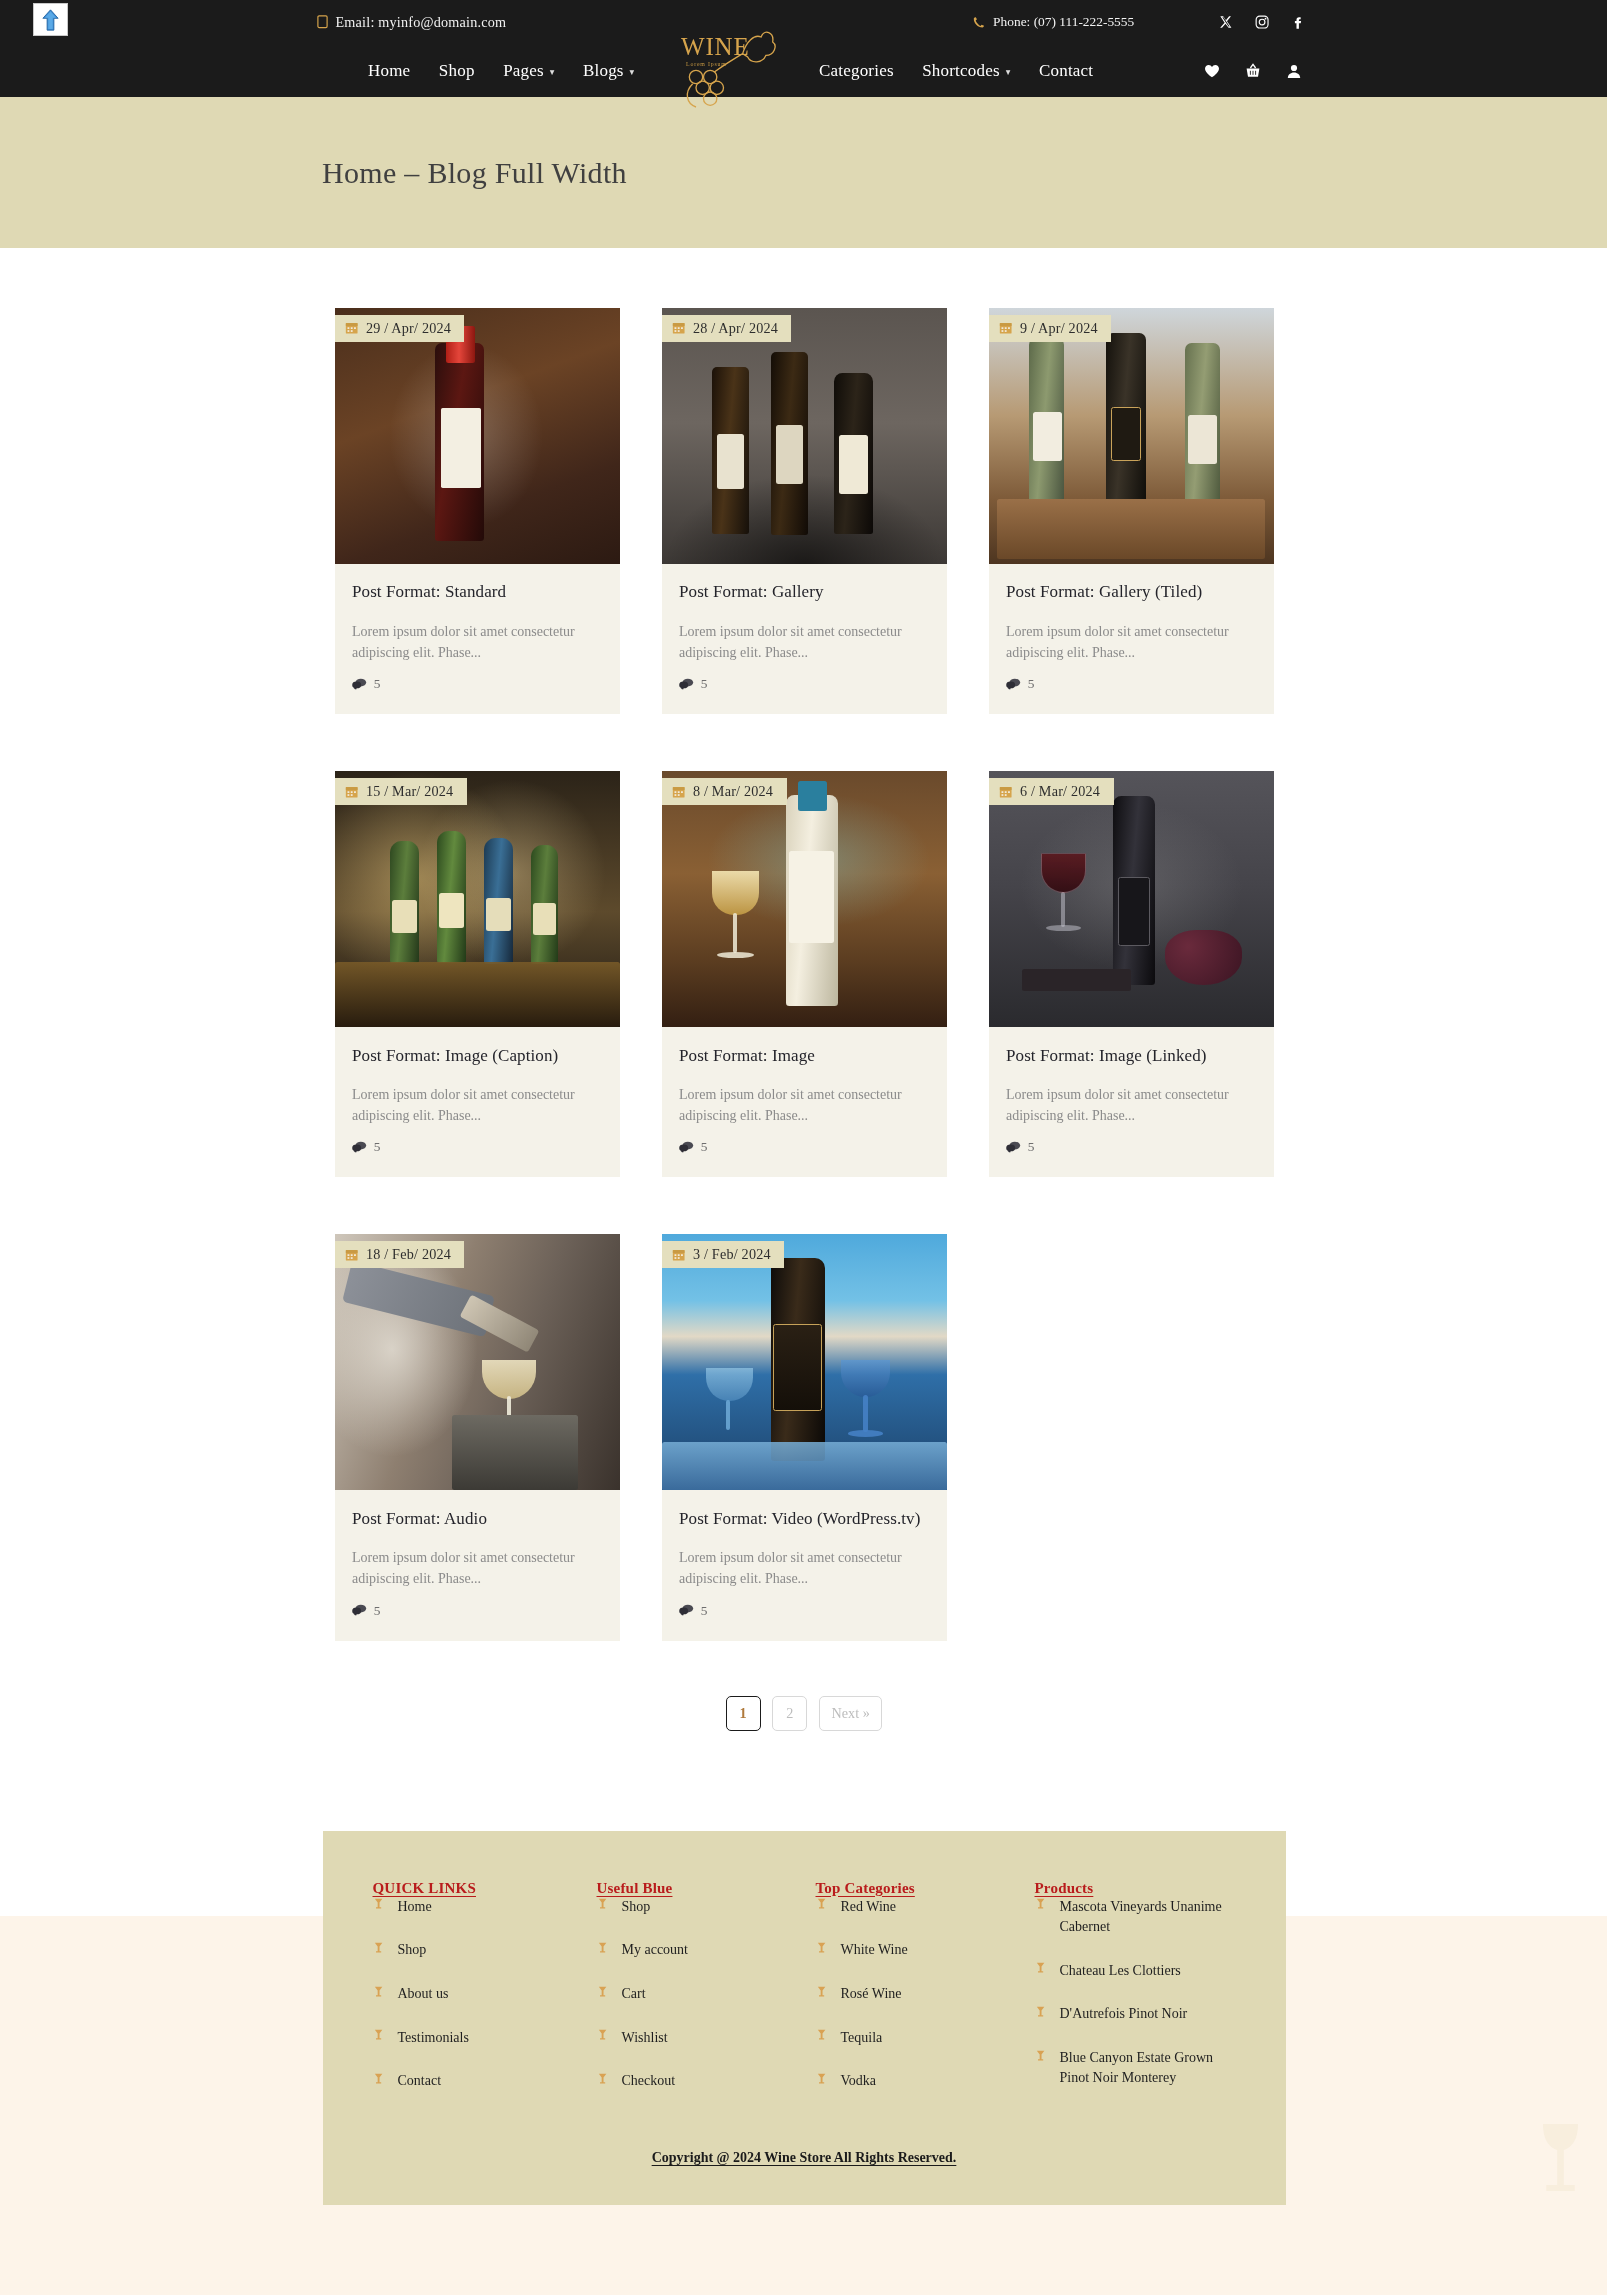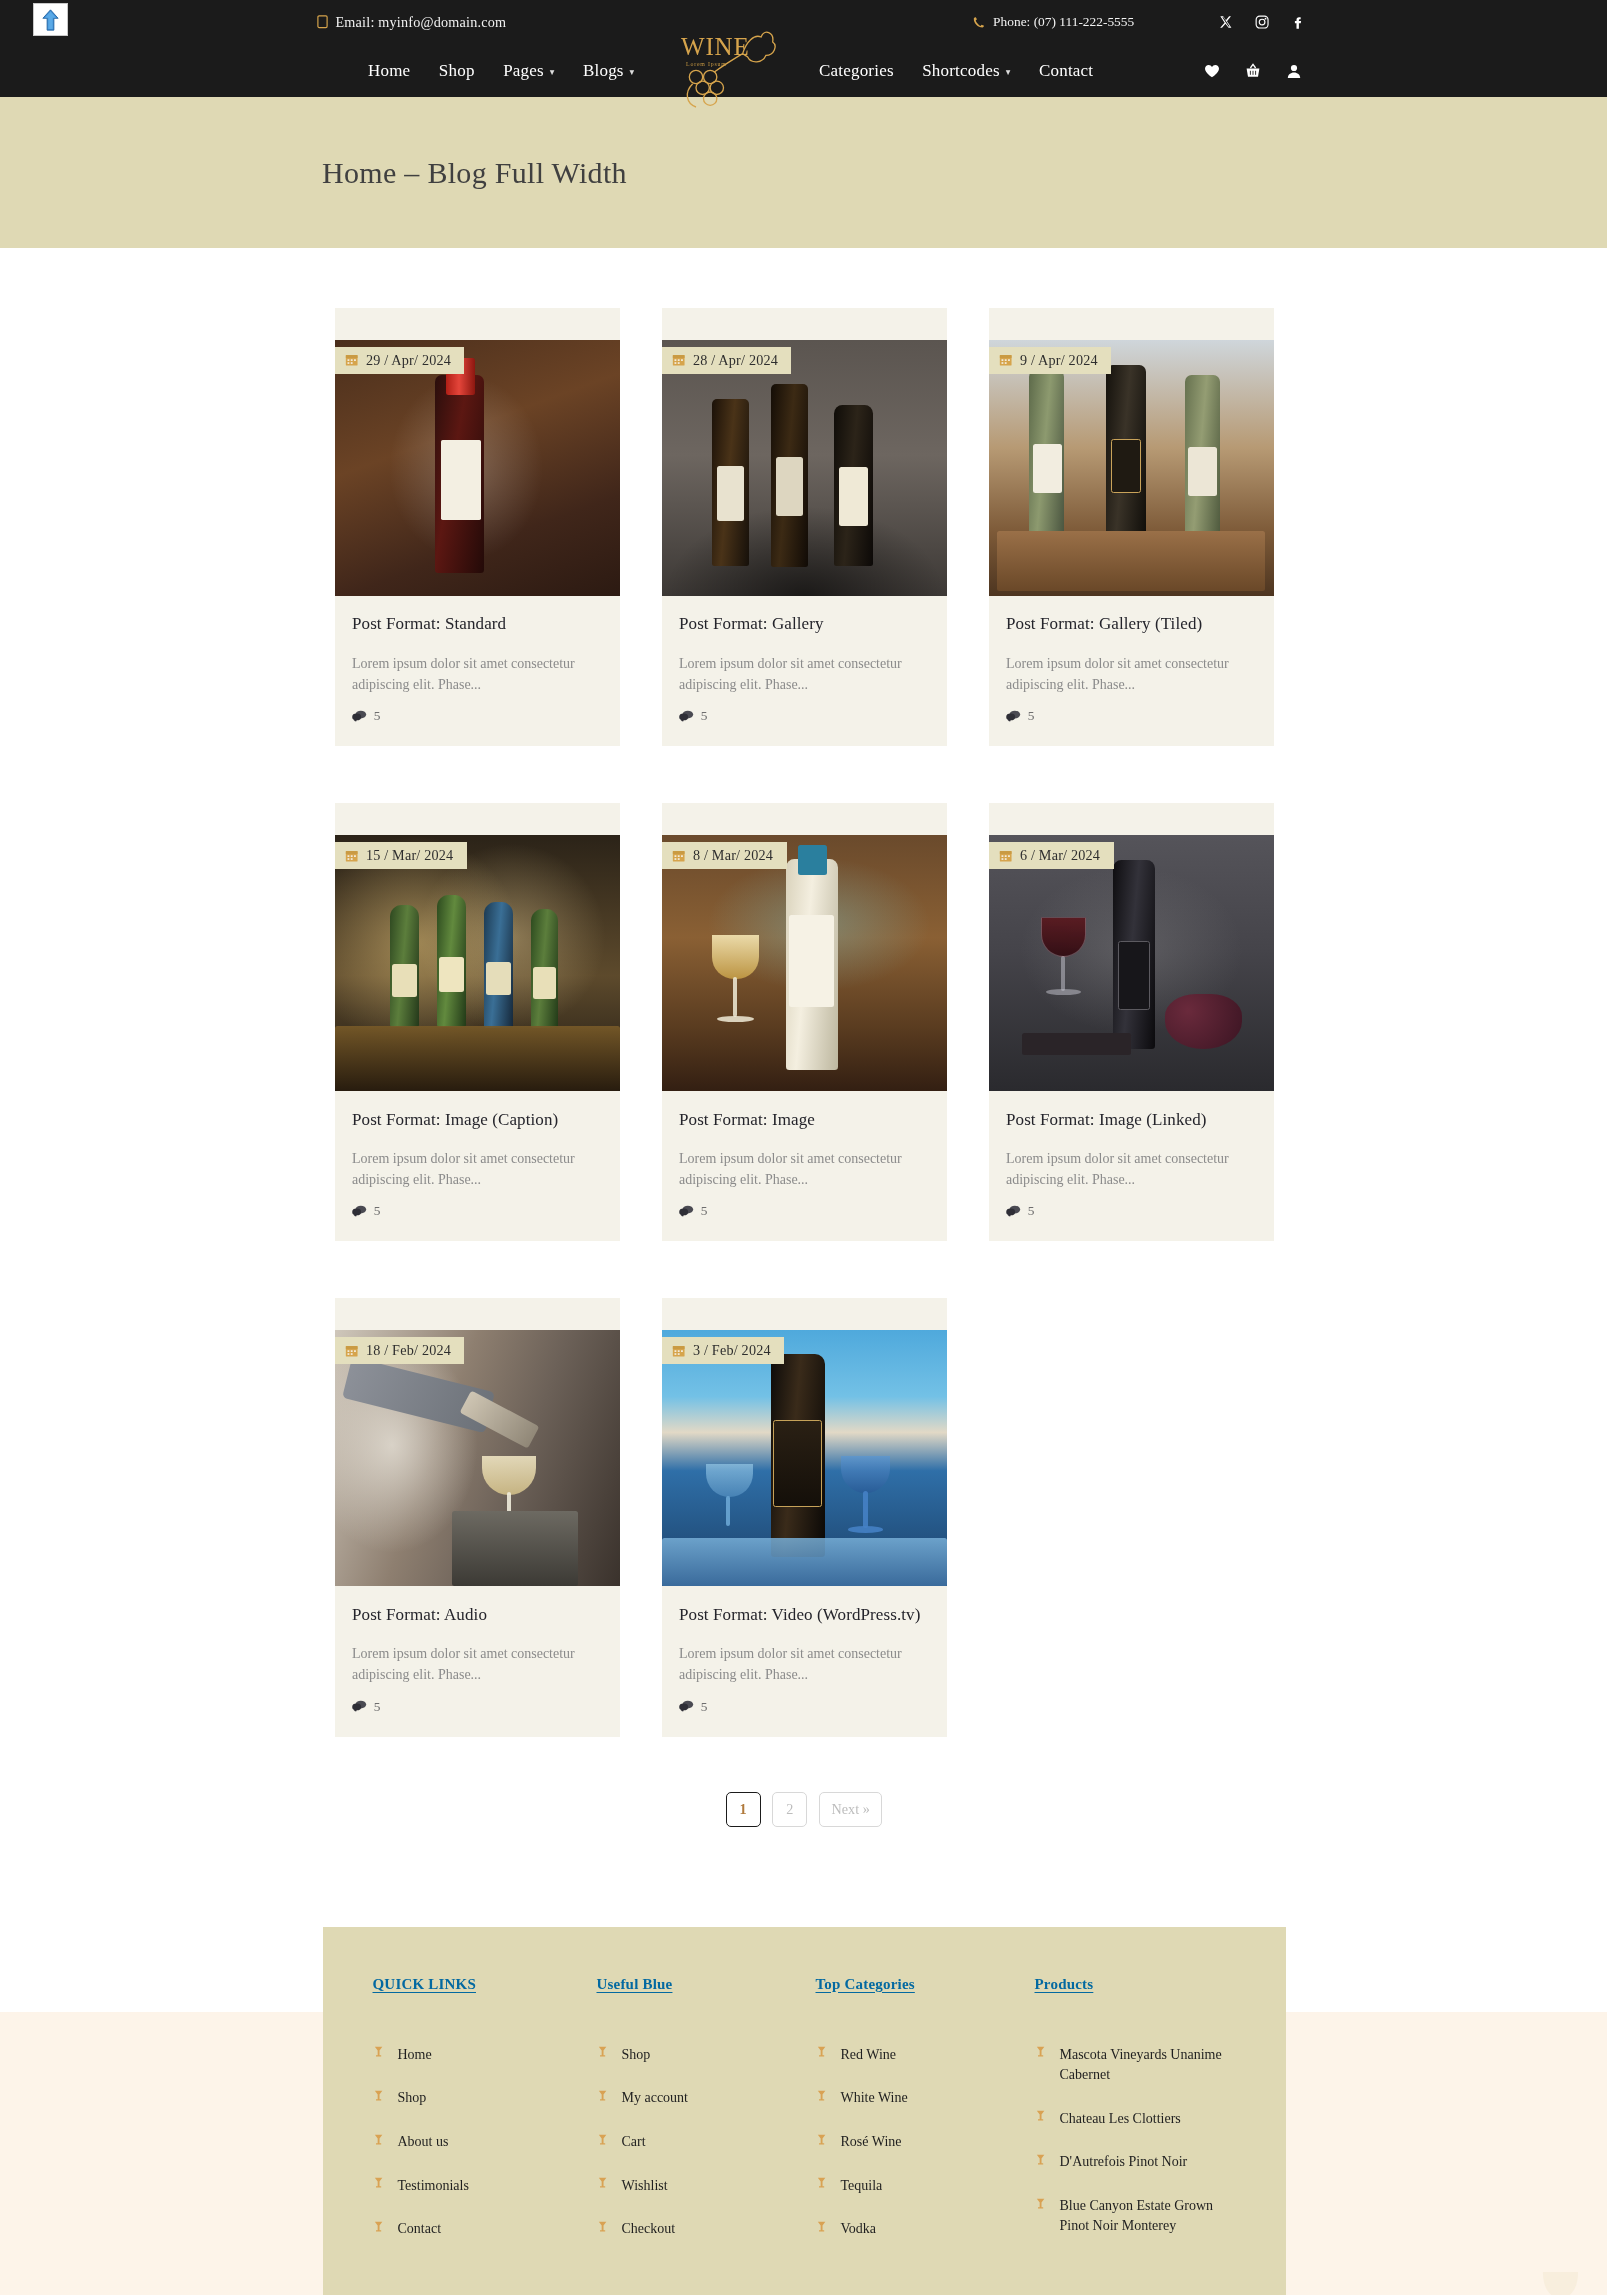--- a/index.html
+++ b/index.html
@@ -143,21 +143,20 @@
   .post-card {
     background: #f4f2e9;
     width: 285px;
     position: relative;
   }
   .post-thumb {
     position: relative;
     width: 285px;
     height: 256px;
     overflow: hidden;
-    margin-top: 32px;
   }
   .date-badge {
     position: absolute;
     left: 0; top: 6.7px;
     background: #e4dfbe;
     color: #2e2e2e;
     font-size: 14.2px;
     padding: 5px 13.4px 5px 10px;
     display: flex; align-items: center; gap: 7.5px;
     letter-spacing: 0.2px;
@@ -234,25 +233,24 @@
     margin: 0 auto;
     background: #dfd9b4;
     padding: 49px 50px 39px 50px;
   }
   .footer-cols {
     display: grid;
     grid-template-columns: 224px 219px 219px 1fr;
   }
   .footer-head {
     font-size: 15px;
-    color: #0369a1;
+    color: #b91c1c;
     font-weight: bold;
     text-decoration: underline;
     text-underline-offset: 3.3px;
-    margin-bottom: 52px;
     letter-spacing: 0.2px;
   }
   .footer-link {
     display: block;
     font-size: 14px;
     color: #1f1f1f;
     text-decoration: none;
     margin-bottom: 23.4px;
     line-height: 1.45;
     position: relative;

